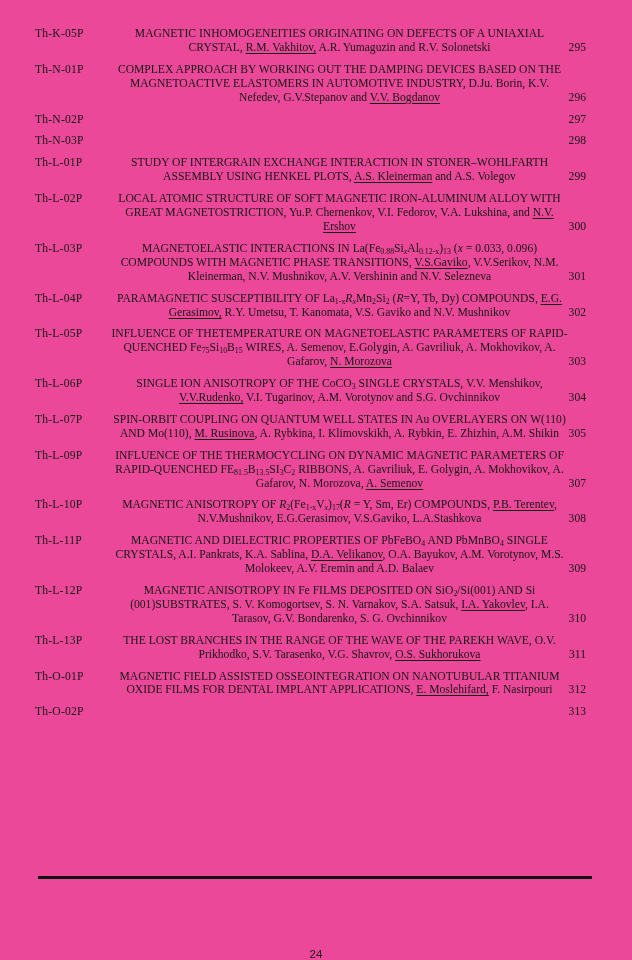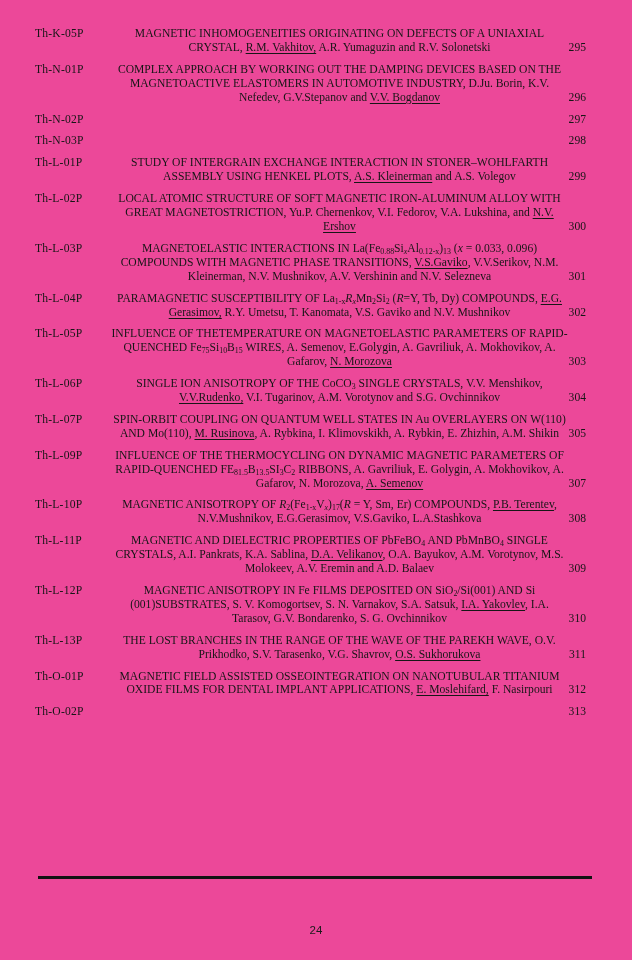--- a/index.html
+++ b/index.html
@@ -62,21 +62,21 @@
   .footer-rule {
     position: absolute;
     left: 38px;
     right: 40px;
     top: 876px;
     height: 3px;
     background: #121212;
   }
   .footer-pagenum {
     position: absolute;
-    top: 924px;
+    top: 948px;
     left: 0;
     width: 100%;
     text-align: center;
     font-size: 11.5px;
     font-family: "Liberation Sans", sans-serif;
     color: #1a1a1a;
   }
 </style>
 </head>
 <body>

